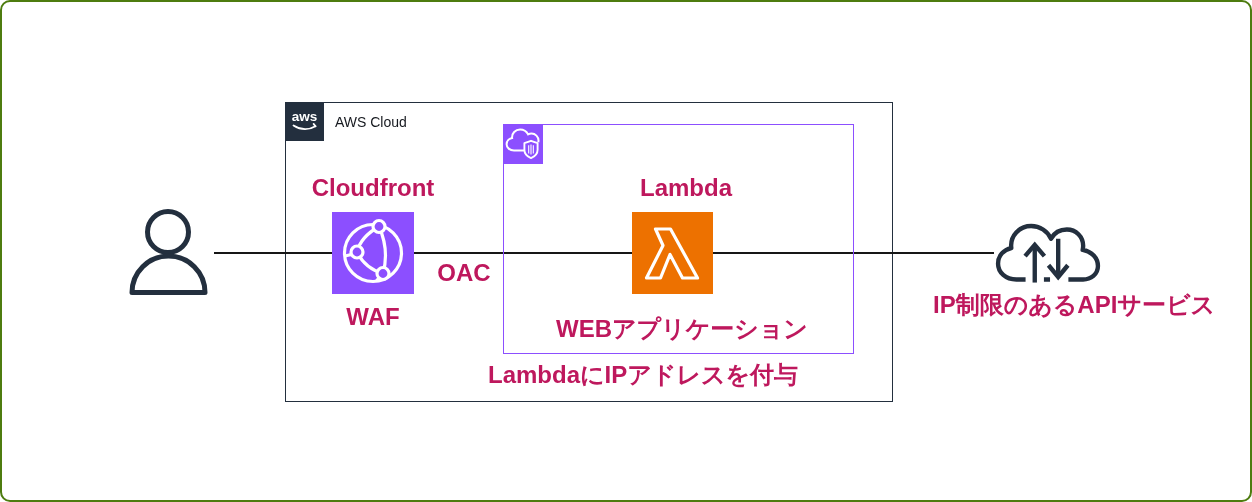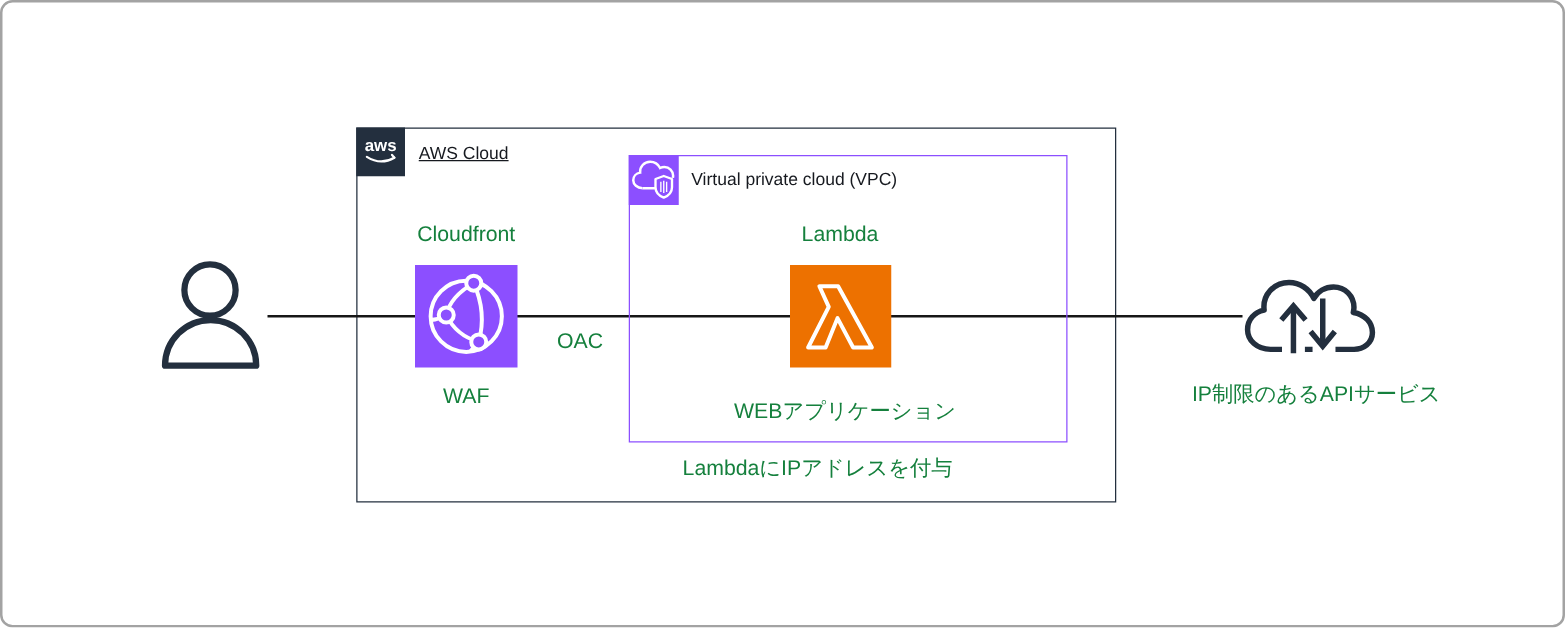--- a/index.html
+++ b/index.html
@@ -4,21 +4,21 @@
 <style>
   * { margin: 0; padding: 0; box-sizing: border-box; }
   html, body { background: #ffffff; }
   body { font-family: "Liberation Sans", "DejaVu Sans", sans-serif; }
 
   .canvas {
     position: relative;
     width: 1252px;
     height: 502px;
     background: #ffffff;
-    border: 2px solid #a3a3a3;
+    border: 2px solid #4d7c0f;
     border-radius: 10px;
     overflow: hidden;
   }
 
   .abs { position: absolute; }
 
   
   .main-line {
     left: 212px; top: 250px;
     width: 780px; height: 2px;
@@ -38,21 +38,20 @@
     left: 283px; top: 100px;
     width: 39px; height: 39px;
     background: #232F3E;
     z-index: 2;
     display: flex; align-items: center; justify-content: center;
   }
   .aws-cloud-label {
     left: 333px; top: 112px;
     font-size: 14px; color: #16191f;
     z-index: 2;
-    text-decoration: underline;
   }
 
   
   .vpc-box {
     left: 501px; top: 122px;
     width: 351px; height: 230px;
     border: 1.5px solid #8C4FFF;
     z-index: 1;
   }
   .vpc-icon-box {
@@ -71,31 +70,31 @@
   
   .service-icon {
     z-index: 2;
     display: flex; align-items: center; justify-content: center;
   }
   .cf-icon { left: 330px; top: 210px; width: 82px; height: 82px; background: #8C4FFF; }
   .lambda-icon { left: 630px; top: 210px; width: 81px; height: 82px; background: #ED7100; }
 
   
   .h-label {
-    font-size: 17px; font-weight: 400; color: #15803d;
+    font-size: 24px; font-weight: 700; color: #be185d;
     text-align: center; z-index: 2; line-height: 20px;
     white-space: nowrap;
   }
   .cf-title   { left: 291px; top: 176px; width: 160px; }
   .waf-label  { left: 291px; top: 305px; width: 160px; }
   .oac-label  { left: 432px; top: 261px; width: 60px; }
-  .lambda-title { left: 590px; top: 176px; width: 160px; }
+  .lambda-title { left: 604px; top: 176px; width: 160px; }
   .lambda-sub { left: 554px; top: 305px; width: 240px; margin-top: 12px; }
-  .note-label { left: 502px; top: 363px; width: 300px; text-align: center; }
-  .api-label  { left: 931px; top: 293px; width: 240px; margin-top: 11px; }
+  .note-label { left: 486px; top: 363px; width: 300px; text-align: center; }
+  .api-label  { left: 931px; top: 293px; width: 240px; }
 
   .user-icon-wrap { left: 126px; top: 206px; width: 80px; height: 88px; z-index: 2; }
   .api-cloud-wrap { left: 993px; top: 216px; width: 106px; height: 70px; z-index: 2; background: #ffffff; }
 </style>
 </head>
 <body>
 
 <div class="canvas">
 
   <div class="abs main-line"></div>
@@ -119,21 +118,20 @@
 
   <div class="abs vpc-box"></div>
   <div class="abs vpc-icon-box">
     <svg width="40" height="40" viewBox="0 0 40 40" fill="none">
       <path d="M11 26.5 C6.8 26.5 3.6 23.6 3.6 20.2 C3.6 17.1 5.9 14.6 9.1 14.1 C8.6 9.4 12.4 5.4 17.1 5.4 C20.6 5.4 23.6 7.4 25.1 10.4 C26.1 9.9 27.3 9.6 28.5 9.6 C32.4 9.6 35.5 12.7 35.5 16.6 C35.5 17.2 35.4 17.8 35.3 18.3" stroke="#ffffff" stroke-width="2"></path>
       <path d="M11 26.5 H21" stroke="#ffffff" stroke-width="2"></path>
       <path d="M28 16.8 L34.6 19.2 V25.7 C34.6 29.8 32 32.4 28 34.1 C24 32.4 21.4 29.8 21.4 25.7 V19.2 Z" fill="#8C4FFF" stroke="#ffffff" stroke-width="1.9" stroke-linejoin="round"></path>
       <path d="M25.7 21.3 V29.6 M28 20.5 V30.4 M30.3 21.3 V29.6" stroke="#ffffff" stroke-width="1.1"></path>
     </svg>
   </div>
-  <div class="abs vpc-label">Virtual private cloud (VPC)</div>
 
   <div class="abs h-label cf-title">Cloudfront</div>
   <div class="abs service-icon cf-icon">
     <svg width="82" height="82" viewBox="0 0 82 82" fill="none">
       <circle cx="41" cy="41" r="28.5" stroke="#ffffff" stroke-width="3.2"></circle>
       <path d="M47 14.5 Q28.5 25 25 40" stroke="#ffffff" stroke-width="3.2"></path>
       <path d="M25 40 Q33 56.5 51 61.5" stroke="#ffffff" stroke-width="3.2"></path>
       <path d="M47 14.5 Q57.5 38 51 61.5" stroke="#ffffff" stroke-width="3.2"></path>
       <path d="M25 40 Q19 43.5 13 44" stroke="#ffffff" stroke-width="3.2"></path>
       <path d="M51 61.5 Q47.5 65.5 44.5 68.8" stroke="#ffffff" stroke-width="3.2"></path>

